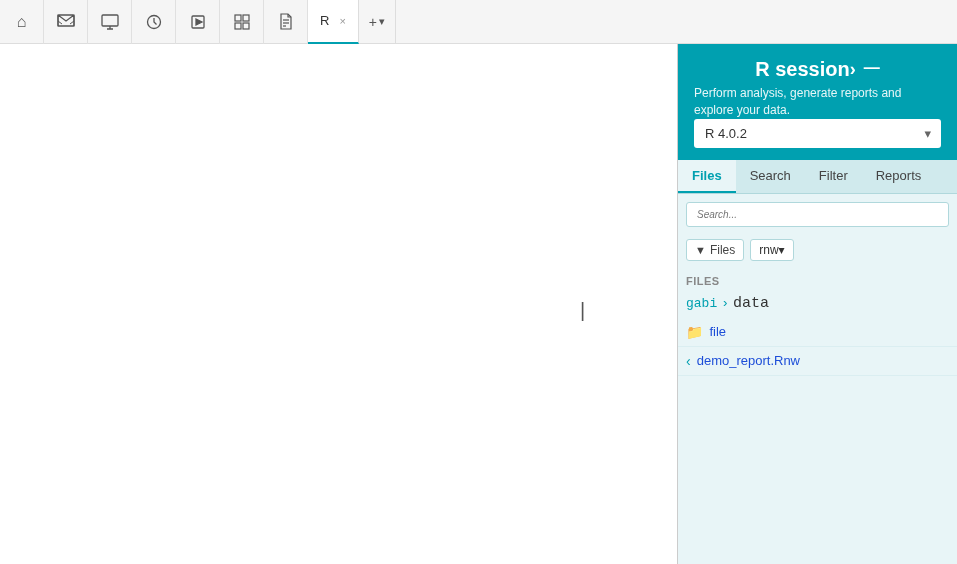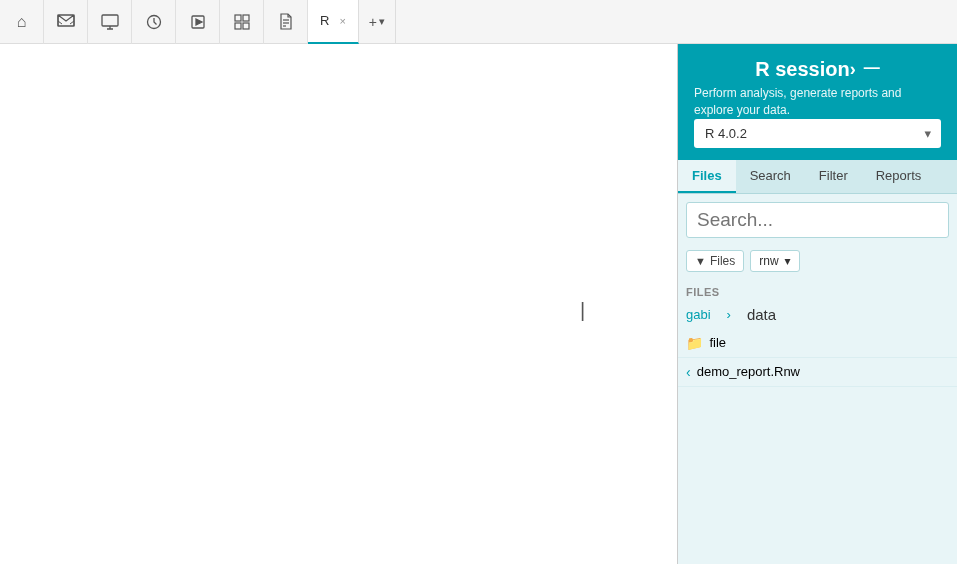--- a/index.html
+++ b/index.html
@@ -150,24 +150,25 @@
     
     .search-bar-container {
       padding: 8px;
       background: #e8f5f7;
     }
     .search-input {
       width: 100%;
       padding: 6px 10px;
       border: 1px solid #b0d8dc;
       border-radius: 3px;
-      font-size: 19px;
+      font-size: 10px;
       background: #fff;
       color: #999;
       outline: none;
+      font-style: italic;
     }
 
     
     .filter-bar {
       display: flex;
       align-items: center;
       padding: 4px 8px 6px;
       gap: 6px;
       background: #e8f5f7;
     }
@@ -179,21 +180,21 @@
       border: 1px solid #b0d8dc;
       border-radius: 3px;
       background: #fff;
       font-size: 12px;
       color: #444;
       cursor: pointer;
     }
     .filter-value {
       display: flex;
       align-items: center;
-      gap: 6px;
+      gap: 0;
       padding: 3px 8px;
       border: 1px solid #b0d8dc;
       border-radius: 3px;
       background: #fff;
       font-size: 12px;
       color: #333;
       cursor: pointer;
     }
 
     
@@ -205,21 +206,22 @@
       padding: 8px 8px 4px;
       font-size: 11px;
       font-weight: bold;
       color: #888;
       letter-spacing: 0.5px;
     }
     .breadcrumb-row {
       display: flex;
       align-items: center;
       padding: 4px 8px 6px;
-      gap: 16px;
+      gap: 4px;
+      font-family: Liberation Mono, monospace;
     }
     .breadcrumb-link {
       color: #00a0b0;
       font-size: 13px;
       cursor: pointer;
       text-decoration: none;
     }
     .breadcrumb-sep {
       color: #00a0b0;
       font-size: 13px;
@@ -237,21 +239,21 @@
       gap: 6px;
       cursor: pointer;
       border-bottom: 1px solid #daeef1;
     }
     .file-icon {
       font-size: 14px;
     }
     .folder-icon { color: #00a0b0; }
     .rnw-icon { color: #00a0b0; font-size: 12px; }
     .file-name {
-      color: #000000;
+      color: #1d4ed8;
       font-size: 13px;
     }
 
     
     .cursor-indicator {
       color: #555;
       font-size: 20px;
       cursor: text;
     }
   </style>

